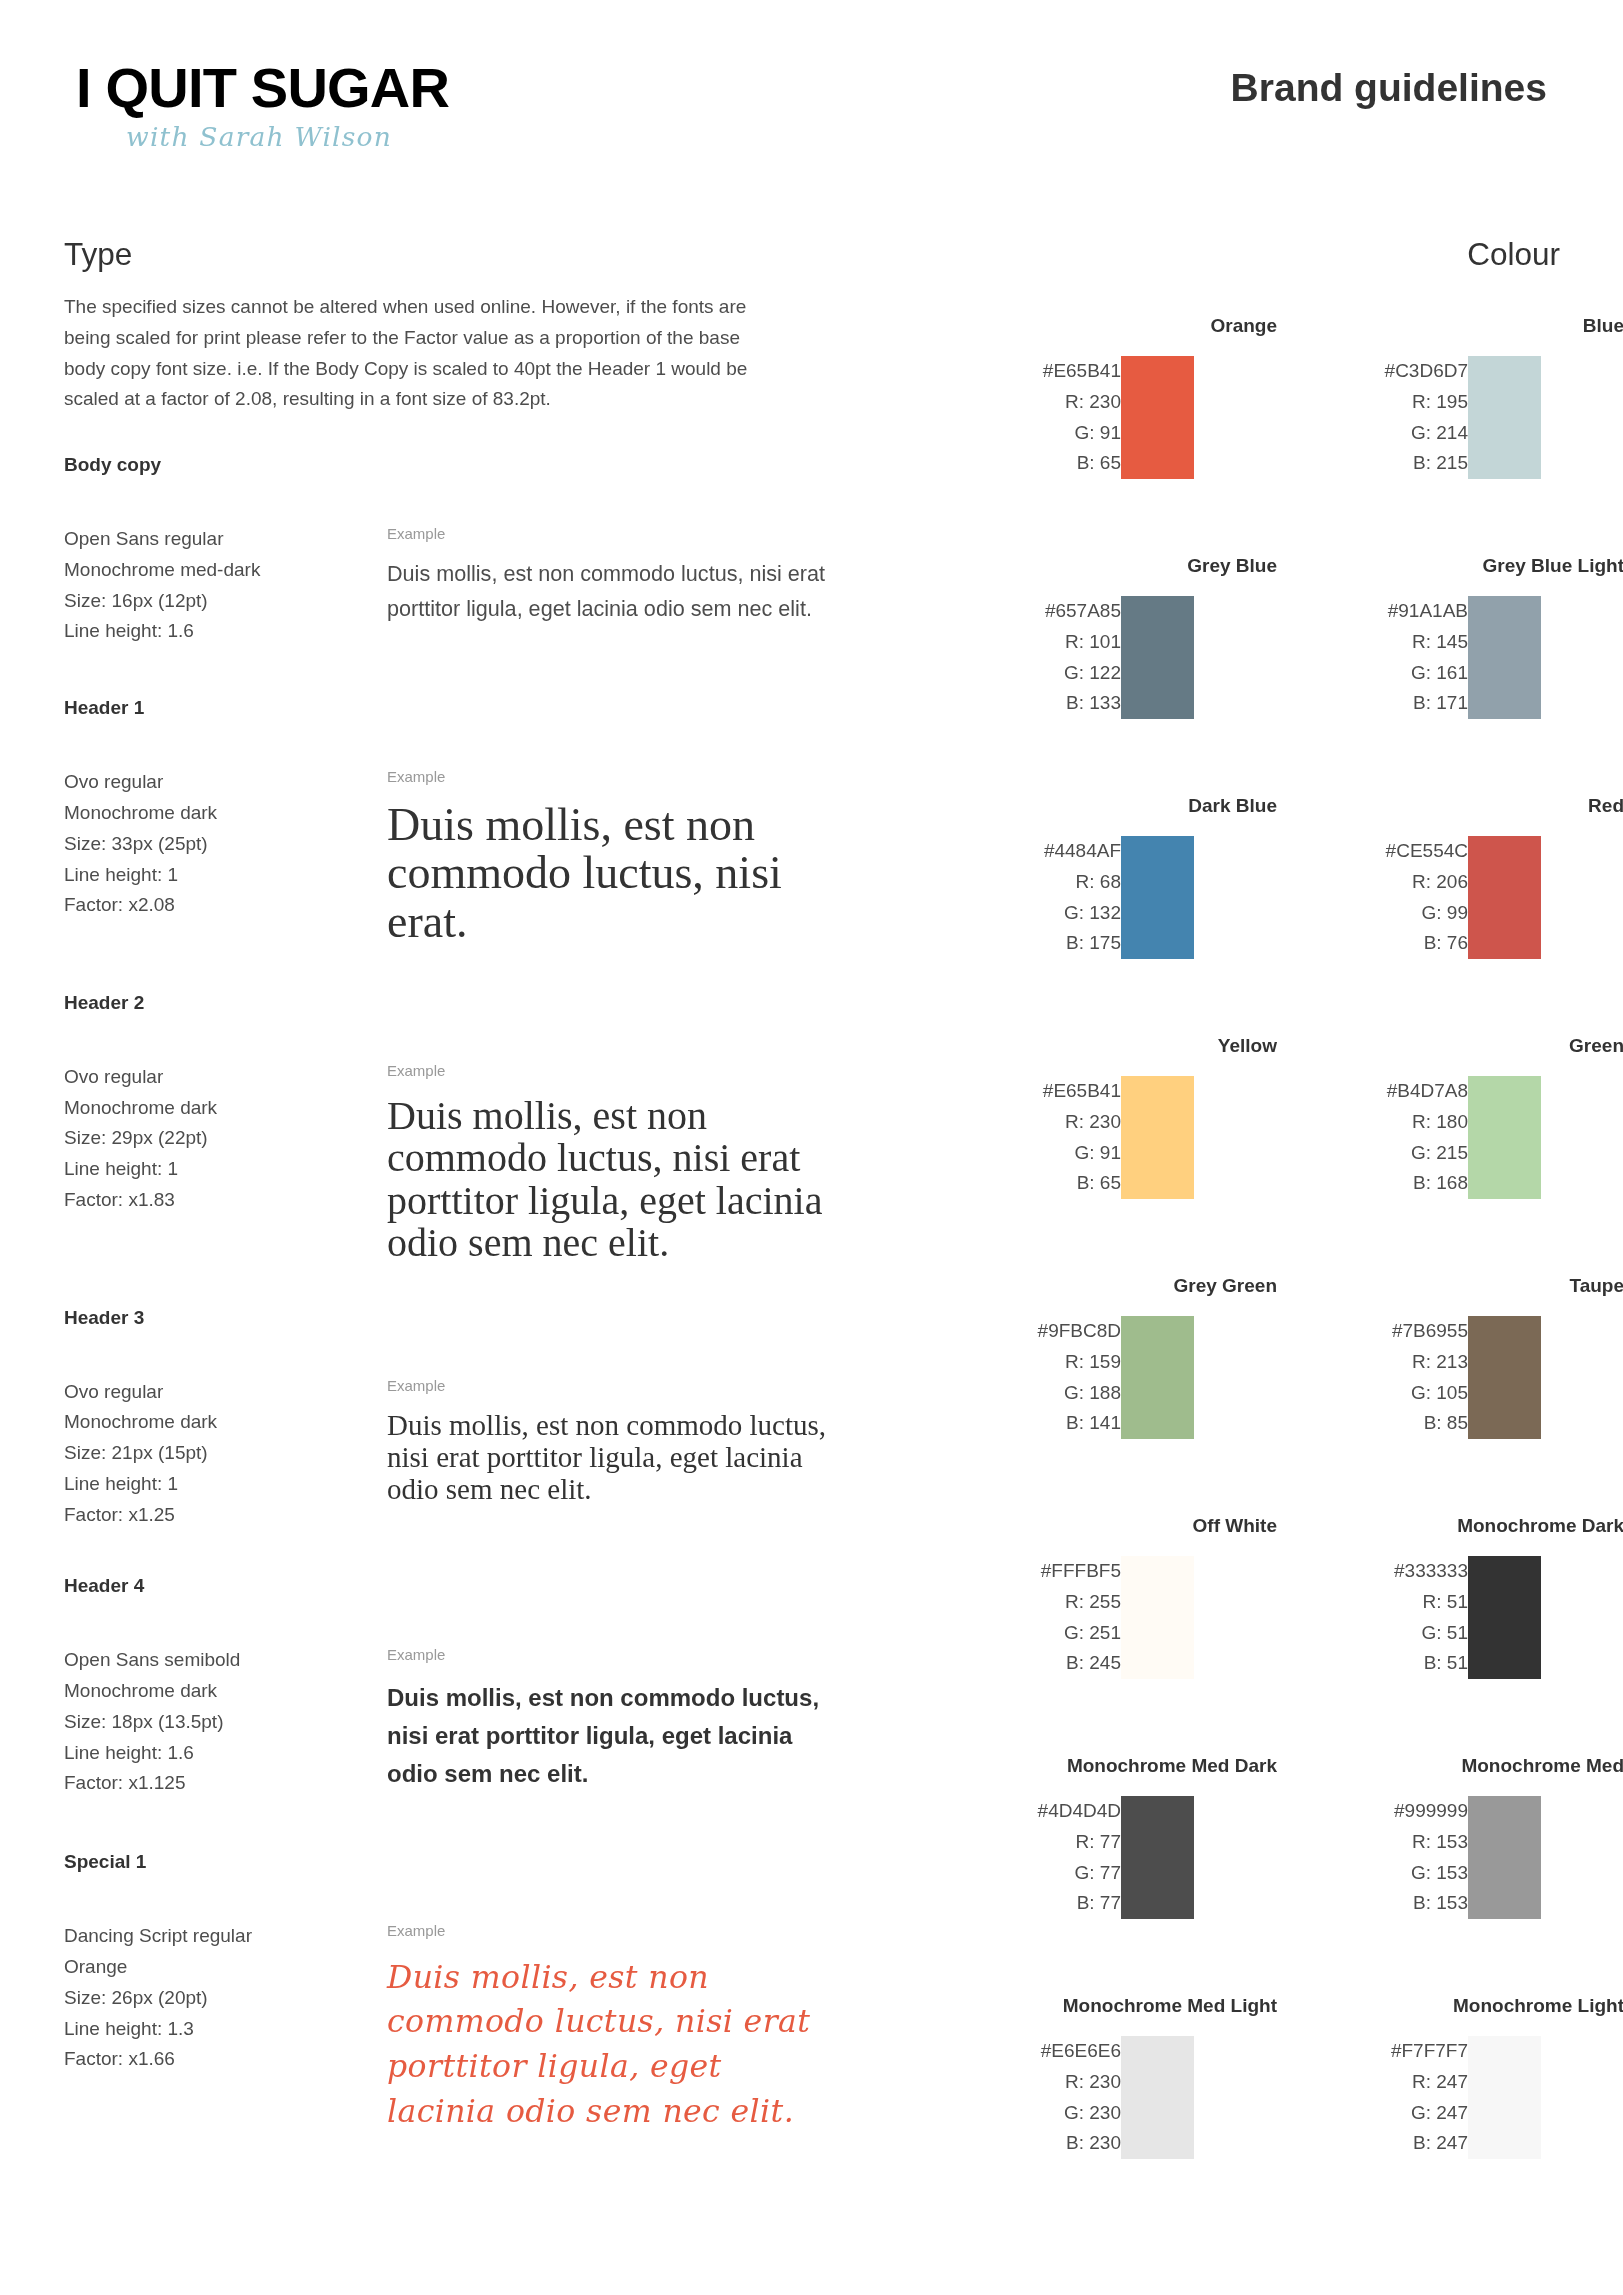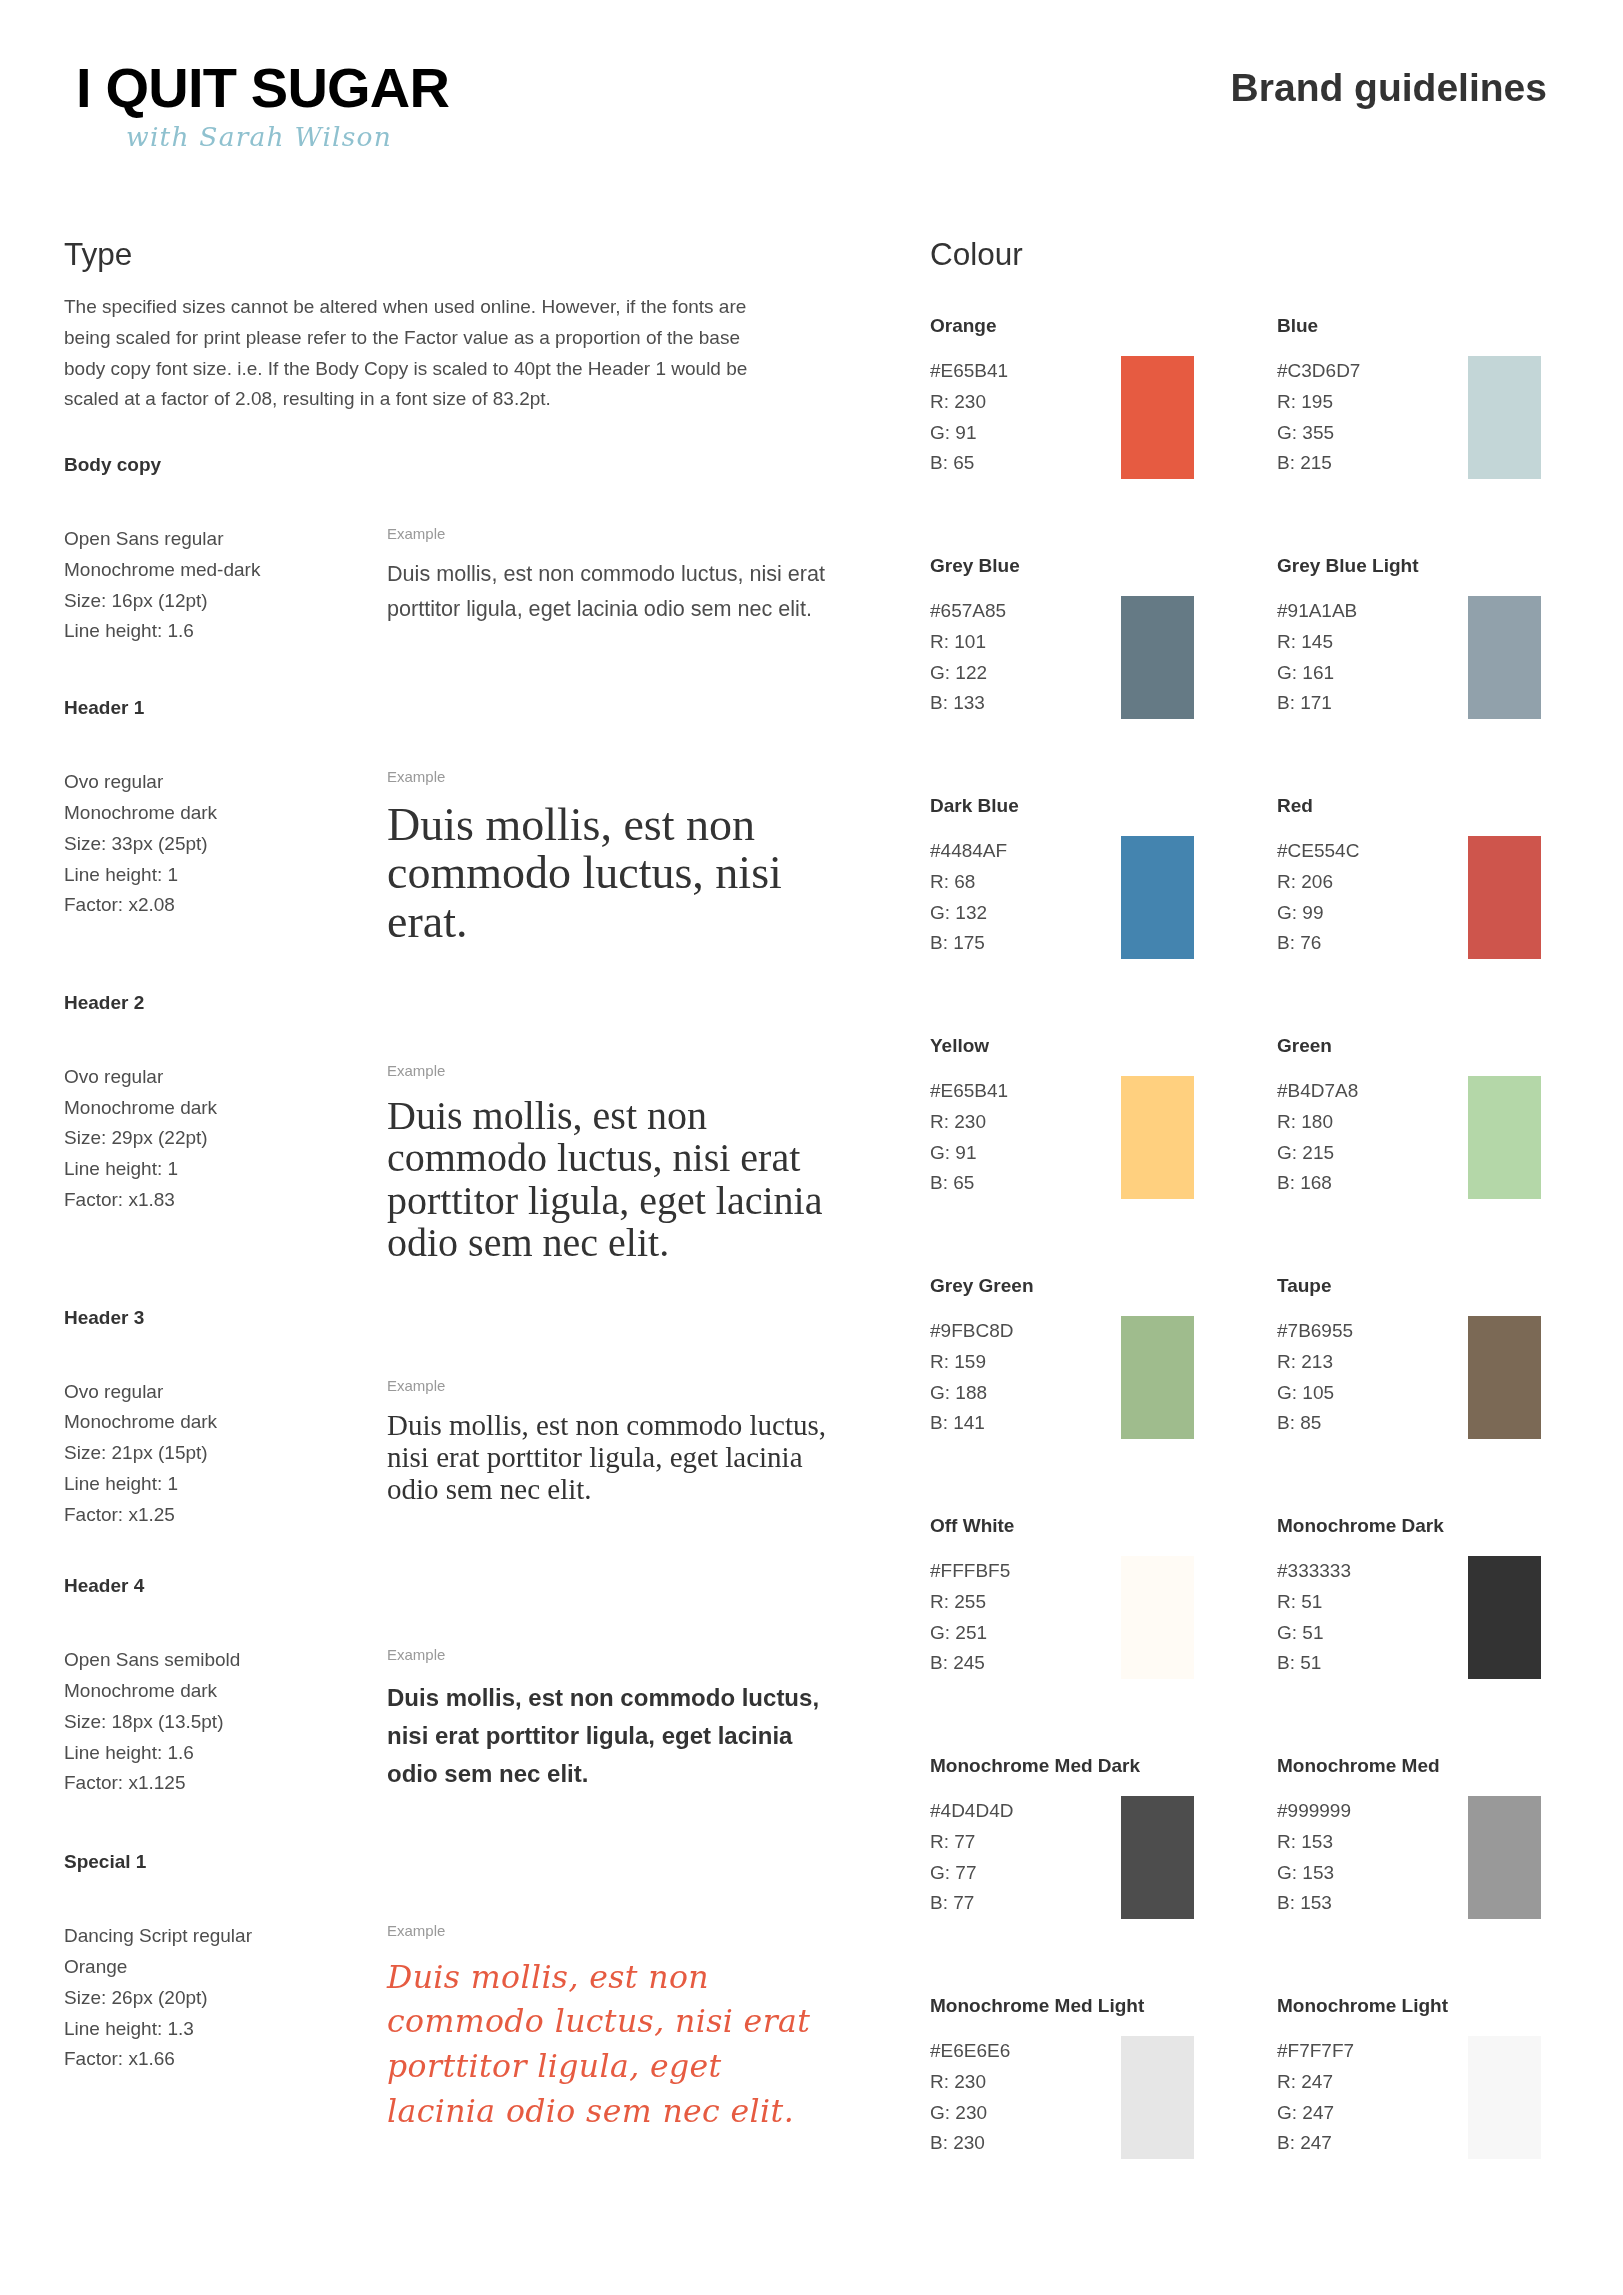--- a/index.html
+++ b/index.html
@@ -65,20 +65,21 @@
     position: absolute;
     left: 64px;
     top: 239px;
     width: 763px;
   }
   .col-colour {
     position: absolute;
     left: 930px;
     top: 239px;
     width: 630px;
+    text-align: right;
   }
   .section-title {
     font-size: 31.5px;
     font-weight: normal;
     color: #333333;
     line-height: 1;
     margin: 0 0 21.6px 0;
   }
 
   .intro-copy {
@@ -327,21 +328,21 @@
           </div>
           <div class="swatch-chip" style="background: rgb(230, 91, 65);"></div>
         </div>
       </div>
       <div class="swatch-cell">
         <div class="swatch-name">Blue</div>
         <div class="swatch-body">
           <div class="swatch-values">
             <div>#C3D6D7</div>
             <div>R: 195</div>
-            <div>G: 355</div>
+            <div>G: 214</div>
             <div>B: 215</div>
           </div>
           <div class="swatch-chip" style="background: rgb(195, 214, 215);"></div>
         </div>
       </div>
       <div class="swatch-cell">
         <div class="swatch-name">Grey Blue</div>
         <div class="swatch-body">
           <div class="swatch-values">
             <div>#657A85</div>

